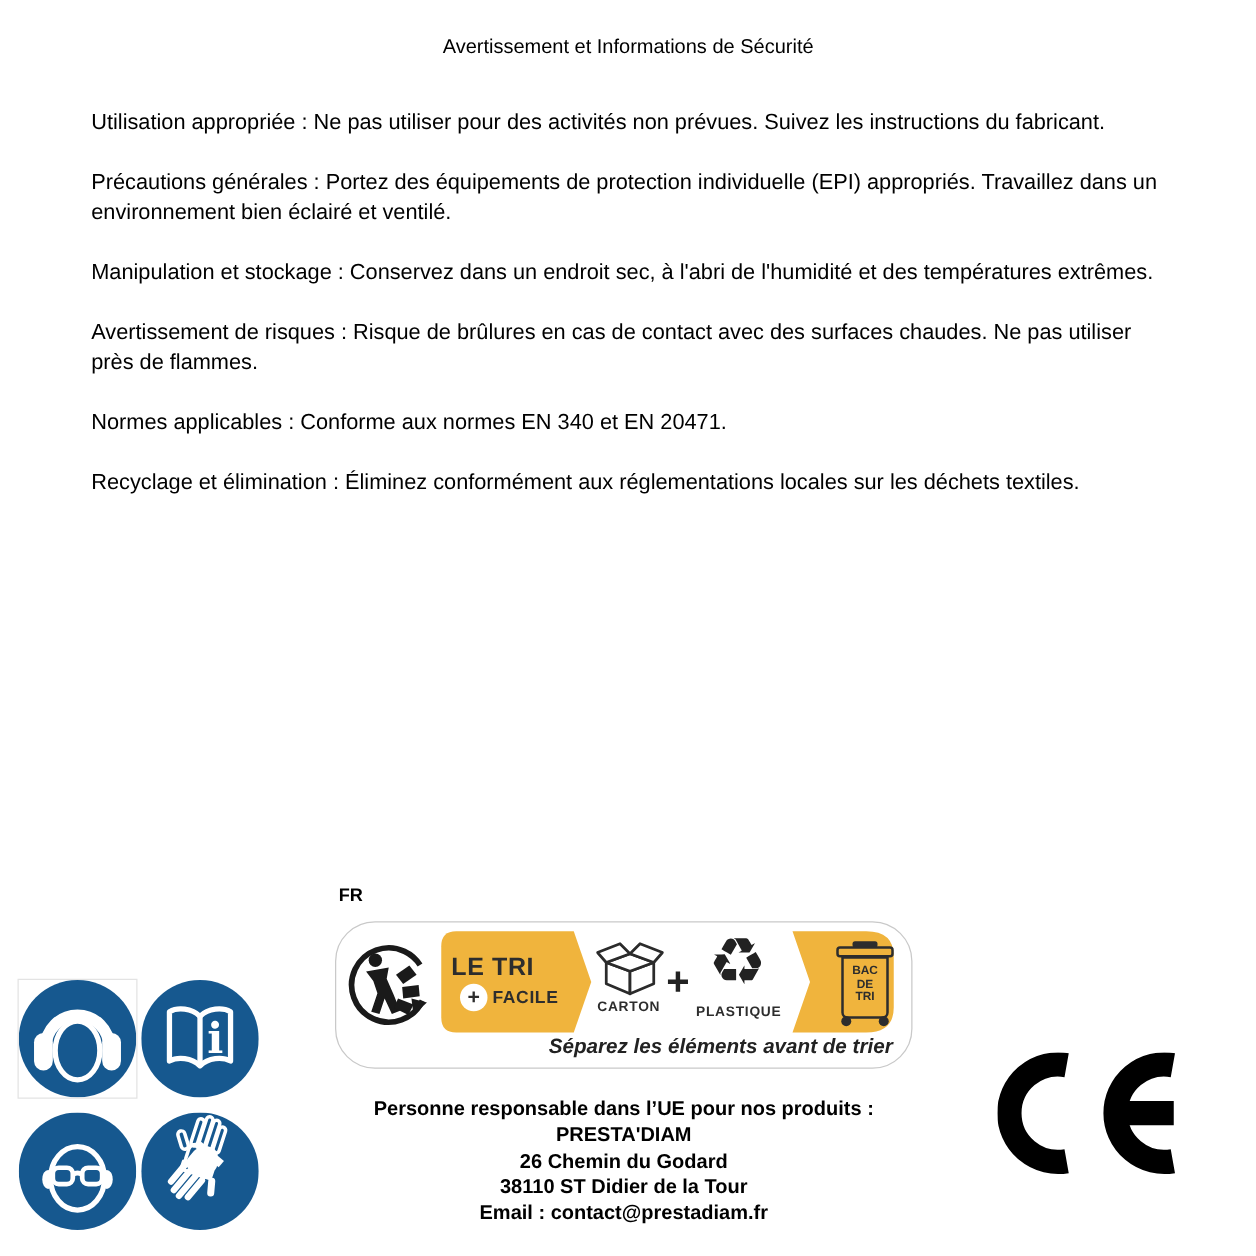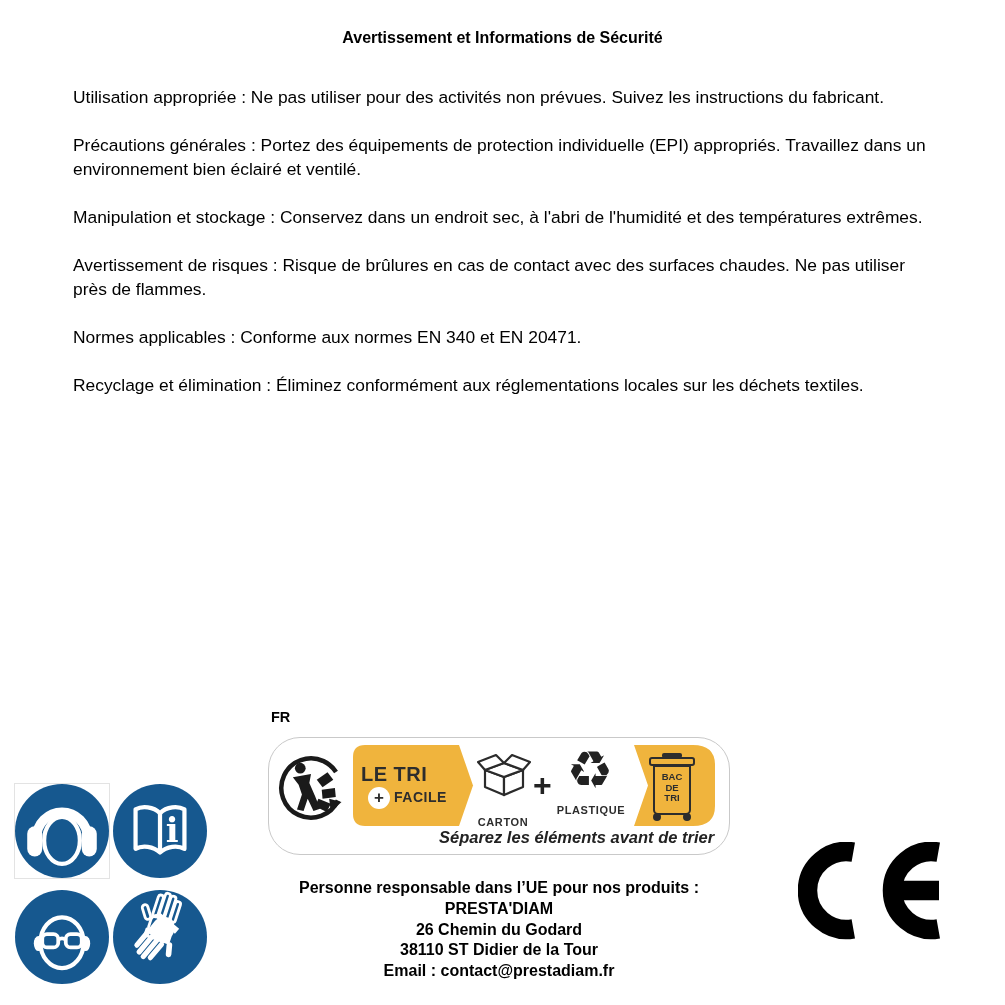--- a/index.html
+++ b/index.html
@@ -1,20 +1,20 @@
 <!DOCTYPE html>
 <html><head>
 <meta charset="utf-8">
 <style>
   html,body{margin:0;padding:0;background:#fff;}
   .page{position:relative;width:1005px;height:1005px;background:#fff;overflow:hidden;
         font-family:"Liberation Sans","DejaVu Sans",sans-serif;color:#000;}
 
   .title{position:absolute;top:29px;left:0;width:100%;text-align:center;
-         font-size:16px;font-weight:bold;margin:0;}
+         font-size:16px;font-weight:normal;margin:0;}
 
   .bodytext{position:absolute;left:73px;top:85px;width:865px;font-size:17.4px;line-height:24px;}
   .bodytext p{margin:0 0 24px 0;}
 
   
   .icon-grid{position:absolute;left:15px;top:784px;display:grid;
              grid-template-columns:94px 94px;grid-auto-rows:94px;column-gap:4px;row-gap:12px;}
   .icon-cell{width:94px;height:94px;}
   .icon-cell.first{outline:1px solid #e3e3e3;}
   .icon-cell svg{display:block;width:94px;height:94px;}
@@ -25,26 +25,26 @@
            border:1.5px solid #c9c9c9;border-radius:32px;box-sizing:border-box;overflow:hidden;}
   .tri-band{position:absolute;left:0;top:0;}
   .triman{position:absolute;left:9px;top:7px;}
   .tri-l1{position:absolute;left:92px;top:25px;font-size:20px;font-weight:bold;color:#2d2d2d;letter-spacing:.5px;}
   .plus-circle{position:absolute;left:99px;top:49px;width:22px;height:22px;background:#fff;border-radius:50%;
                display:flex;align-items:center;justify-content:center;
                font-weight:bold;font-size:17px;color:#2d2d2d;}
   .tri-l2{position:absolute;left:125px;top:51px;font-size:14px;font-weight:bold;color:#2d2d2d;letter-spacing:.5px;}
   .carton-svg{position:absolute;left:208px;top:11px;}
   .mat-label{position:absolute;font-size:11px;font-weight:bold;color:#2d2d2d;letter-spacing:.6px;text-align:center;}
-  .carton-label{left:196px;top:78px;width:76px;}
+  .carton-label{left:196px;top:62px;width:76px;}
   .plast-label{left:283px;top:66px;width:78px;}
   .plus-big{position:absolute;left:264px;top:29px;font-size:32px;font-weight:bold;color:#222;}
   .glyph-recycle{position:absolute;left:295px;top:4px;width:52px;text-align:center;
                  font-size:52px;line-height:56px;color:#222;font-family:"DejaVu Sans",sans-serif;}
-  .bin{position:absolute;left:380px;top:15px;width:46px;height:68px;text-decoration:underline;}
+  .bin{position:absolute;left:400px;top:15px;width:46px;height:68px;text-decoration:underline;}
   .bin-handle{position:absolute;left:13px;top:0;width:20px;height:5px;background:#2d2d2d;border-radius:2px;}
   .bin-lid{position:absolute;left:0;top:4px;width:46px;height:9px;border:2.5px solid #2d2d2d;
            border-radius:3px;box-sizing:border-box;}
   .bin-body{position:absolute;left:4px;top:12px;width:38px;height:50px;border:2.5px solid #2d2d2d;
             border-radius:0 0 5px 5px;box-sizing:border-box;text-align:center;
             font-size:9.5px;line-height:10.5px;font-weight:bold;color:#2d2d2d;padding-top:5px;}
   .bin-wheel{position:absolute;top:60px;width:8px;height:8px;background:#2d2d2d;border-radius:50%;}
   .bin-wheel.l{left:4px;}.bin-wheel.r{right:4px;}
   .tagline{position:absolute;left:170px;top:90px;width:276px;
            font-style:italic;font-weight:bold;font-size:16.5px;color:#222;}

